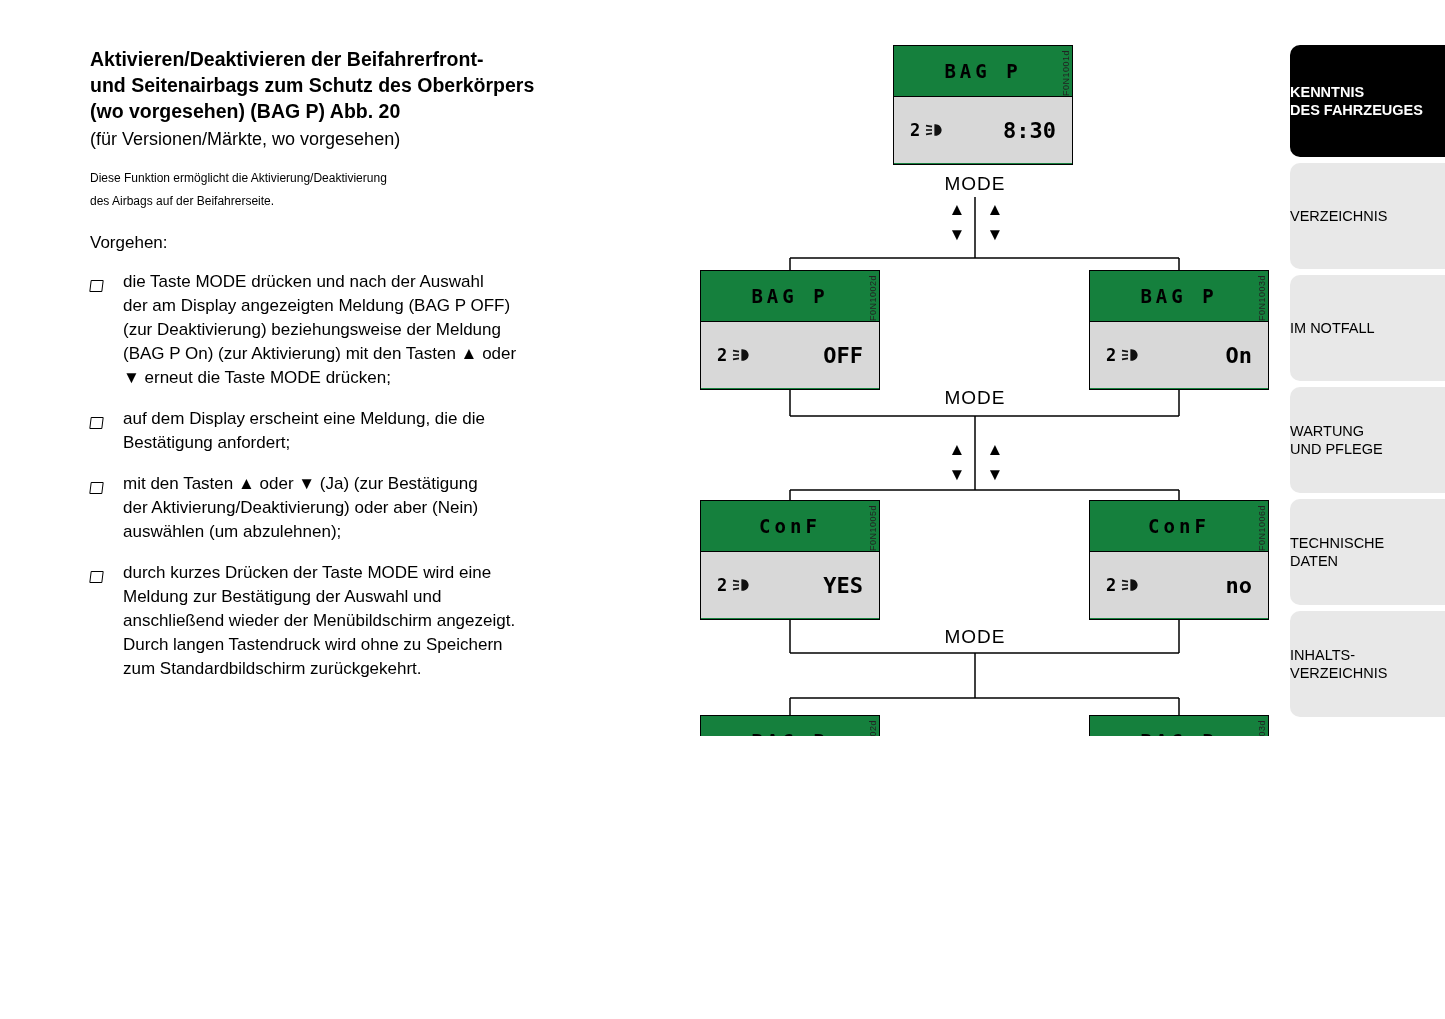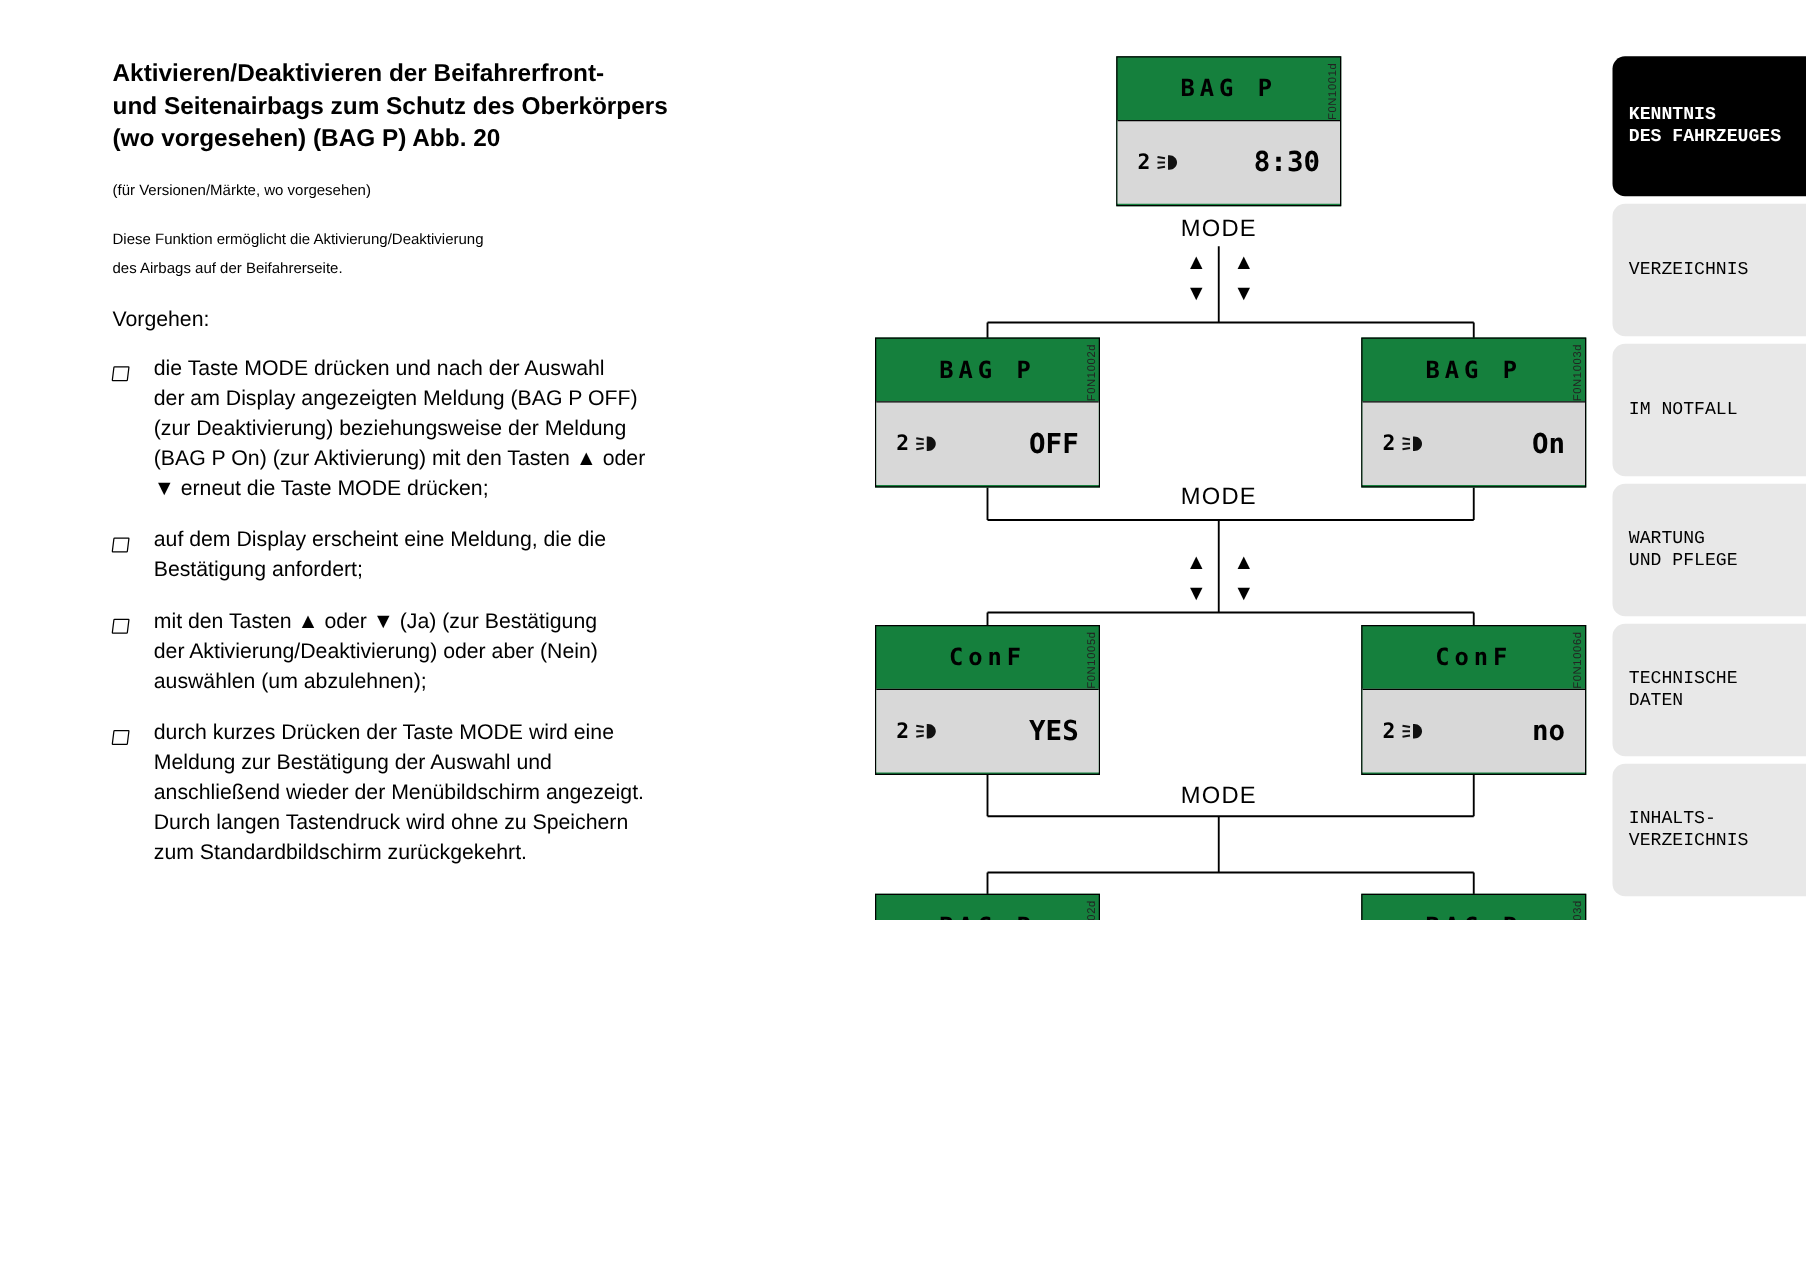--- a/index.html
+++ b/index.html
@@ -3,21 +3,21 @@
 <meta charset="utf-8">
 <style>
   html,body{margin:0;padding:0;background:#ffffff;}
   .page{
     position:relative;width:1445px;height:736px;background:#ffffff;
     font-family:"Liberation Sans",sans-serif;color:#000;overflow:hidden;
   }
   
   .text-col{position:absolute;left:90px;top:46px;width:580px;}
   .title{font-weight:bold;font-size:19.5px;line-height:26px;white-space:pre-line;}
-  .availability{font-size:12px;line-height:22px;margin-top:17px;}
+  .availability{font-size:18px;line-height:22px;margin-top:4px;}
   .intro{font-size:12px;line-height:23px;margin-top:17px;white-space:pre-line;}
   .procedure{font-size:17px;line-height:23px;margin-top:18px;}
   .bullets{margin-top:16px;}
   .bullet{display:flex;margin-bottom:17px;font-size:17px;line-height:24px;}
   .bullet-marker{flex:0 0 33px;padding-top:5px;}
   .bullet-square{display:inline-block;width:11px;height:10px;border:1.6px solid #000;
     border-radius:1px;transform:skewX(-7deg);}
   .bullet-text{white-space:pre-line;}
   
   .diagram{position:absolute;left:690px;top:40px;width:600px;height:880px;}
@@ -33,22 +33,22 @@
   .disp-left{display:flex;align-items:center;gap:5px;}
   .disp-counter{font-family:"DejaVu Sans Mono",monospace;font-weight:bold;font-size:17px;}
   .headlight{display:inline-flex;align-items:center;}
   .disp-value{font-family:"DejaVu Sans Mono",monospace;font-weight:bold;font-size:22px;}
   .mode-label{position:absolute;width:120px;text-align:center;font-size:19px;letter-spacing:1px;}
   .arrow{position:absolute;width:26px;text-align:center;font-size:17px;line-height:20px;}
   .figure-caption{position:absolute;left:709px;top:913px;font-size:12px;}
   
   .sidebar{position:absolute;right:0;top:45px;width:155px;}
   .tab{background:#e8e8e8;border-radius:10px 0 0 10px;margin-bottom:6px;height:106px;
-    display:flex;align-items:center;padding-left:13px;box-sizing:border-box;
-    font-size:14.5px;line-height:18px;white-space:pre-line;cursor:pointer;font-family:Liberation Mono, monospace;}
+    display:flex;align-items:center;box-sizing:border-box;
+    font-size:14.5px;line-height:18px;white-space:pre-line;cursor:pointer;}
   .tab.active{background:#000;color:#fff;font-weight:bold;height:112px;}
   .page-number{position:absolute;left:1306px;top:946px;font-size:26px;font-weight:bold;margin-top:40px;}
 </style>
 </head>
 <body>
 
 <div class="page">
 
   <div class="text-col">
     <div class="title">Aktivieren/Deaktivieren der Beifahrerfront-

